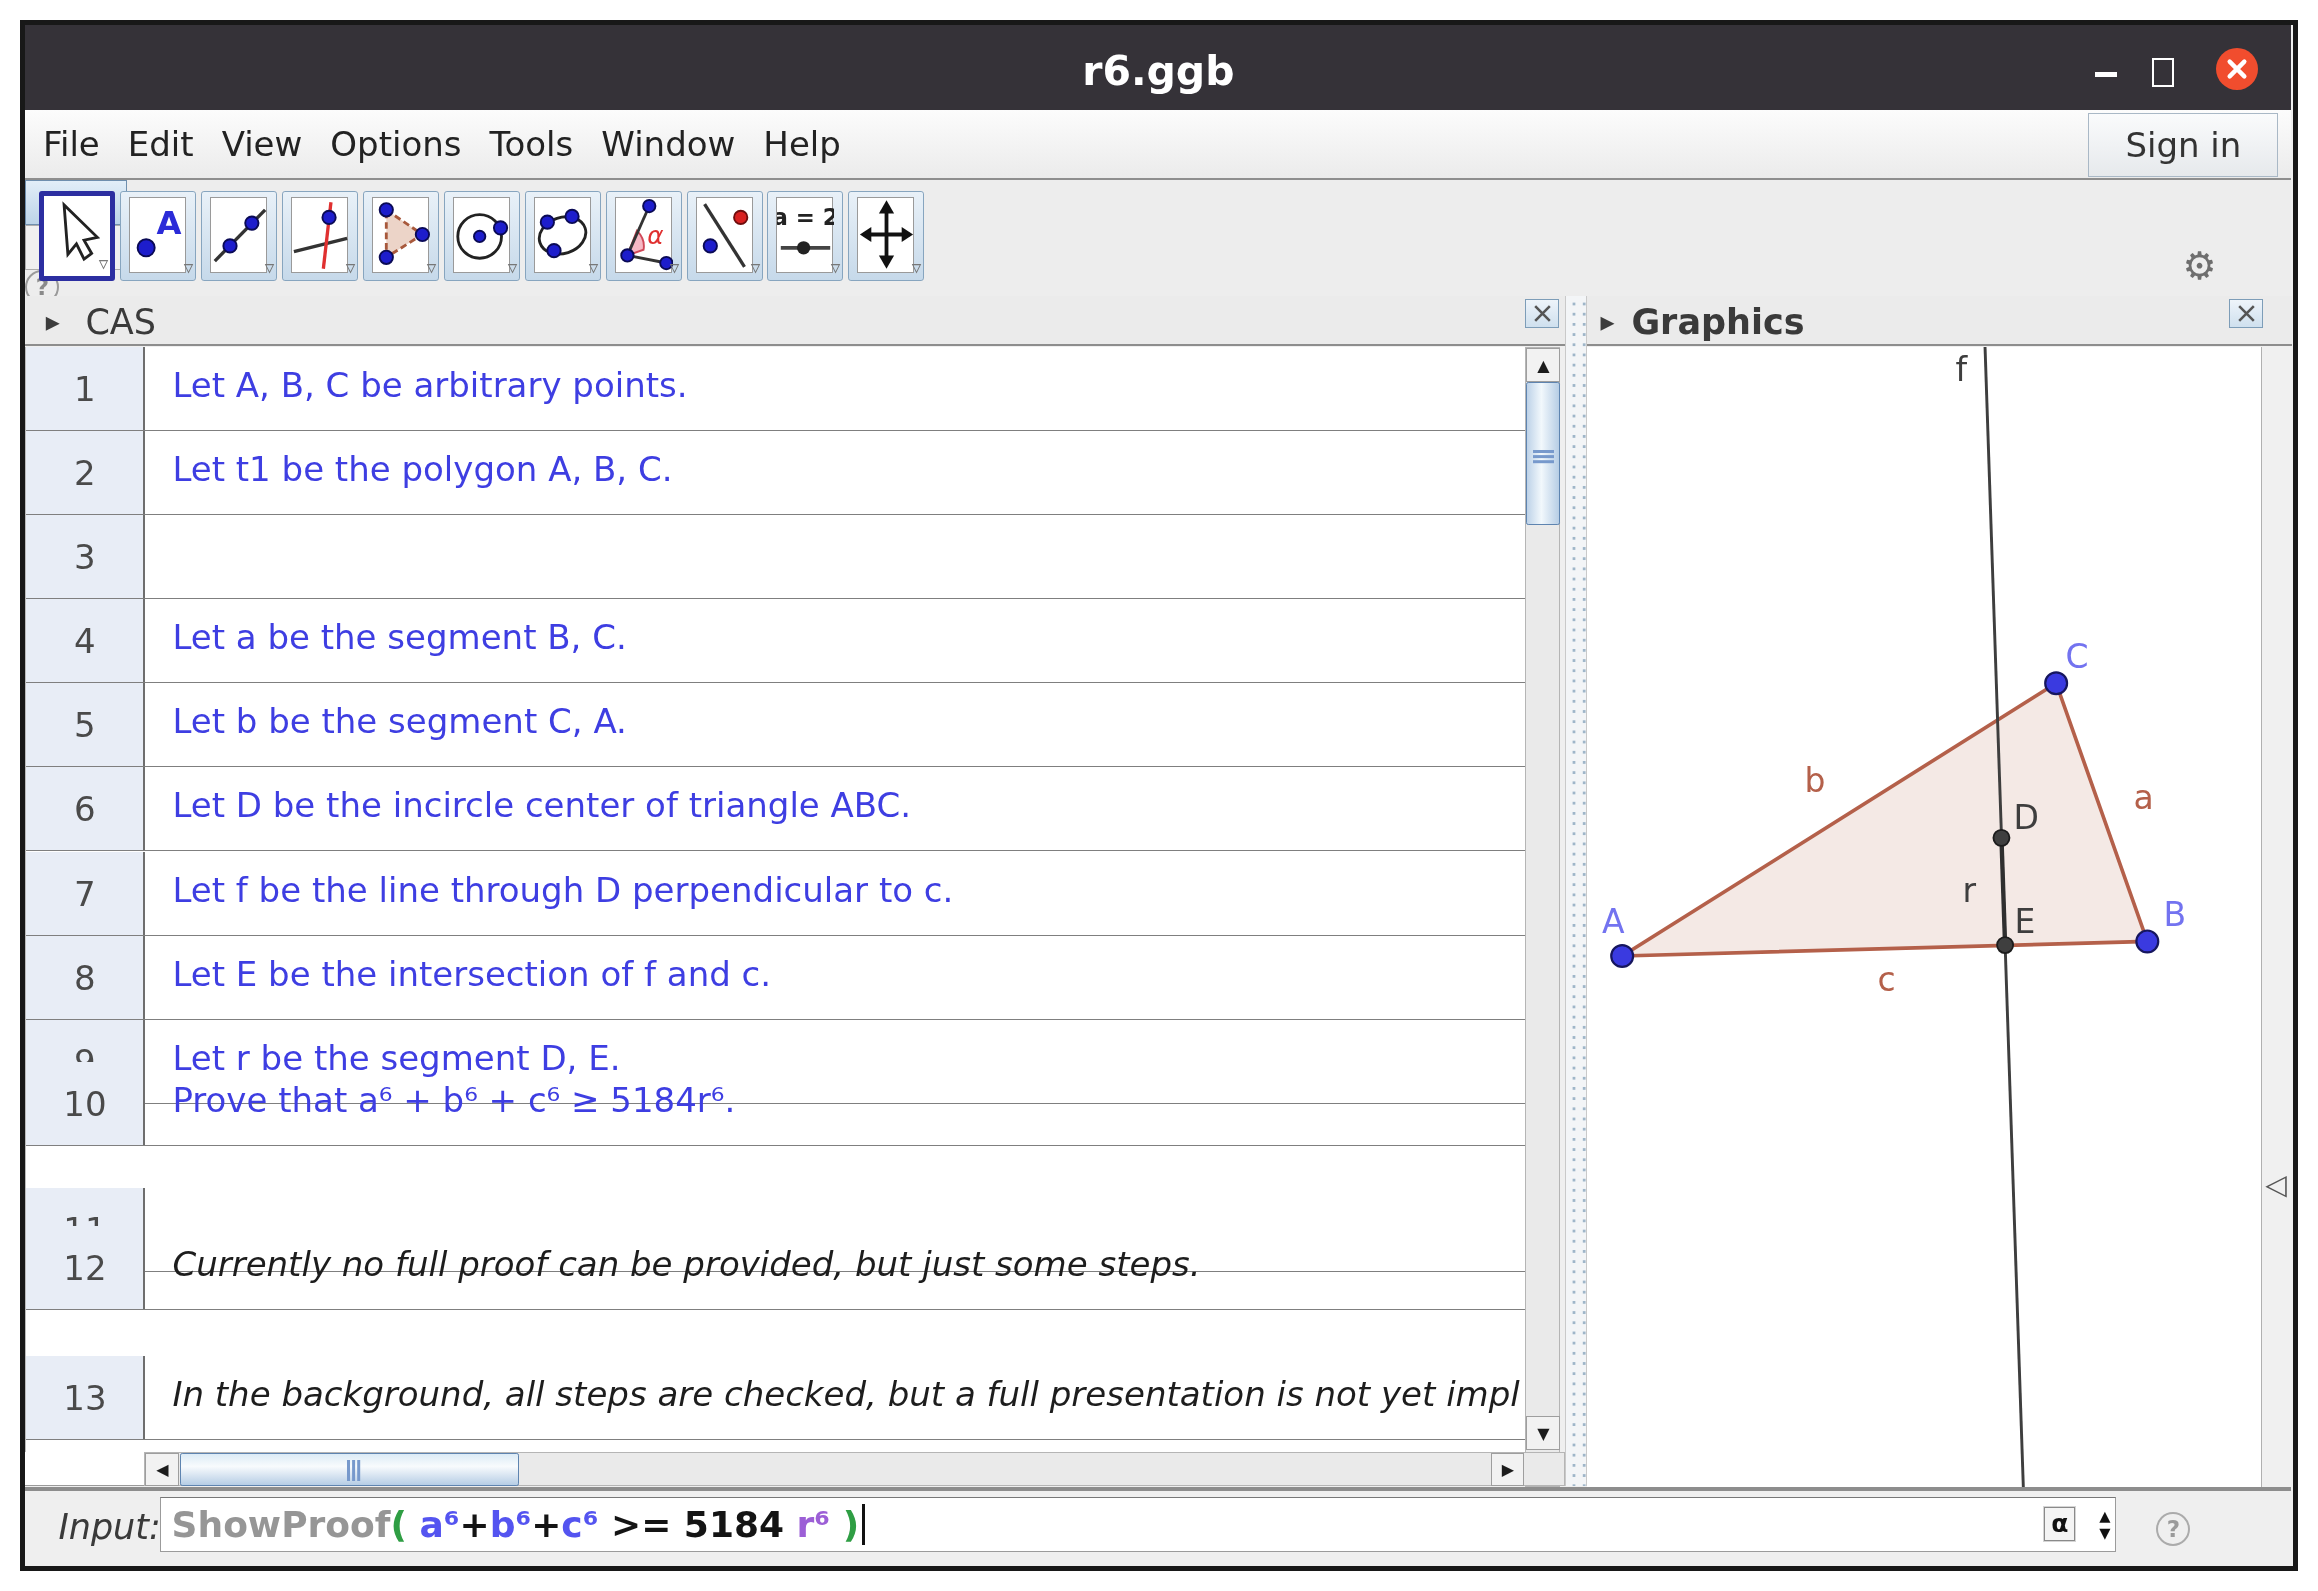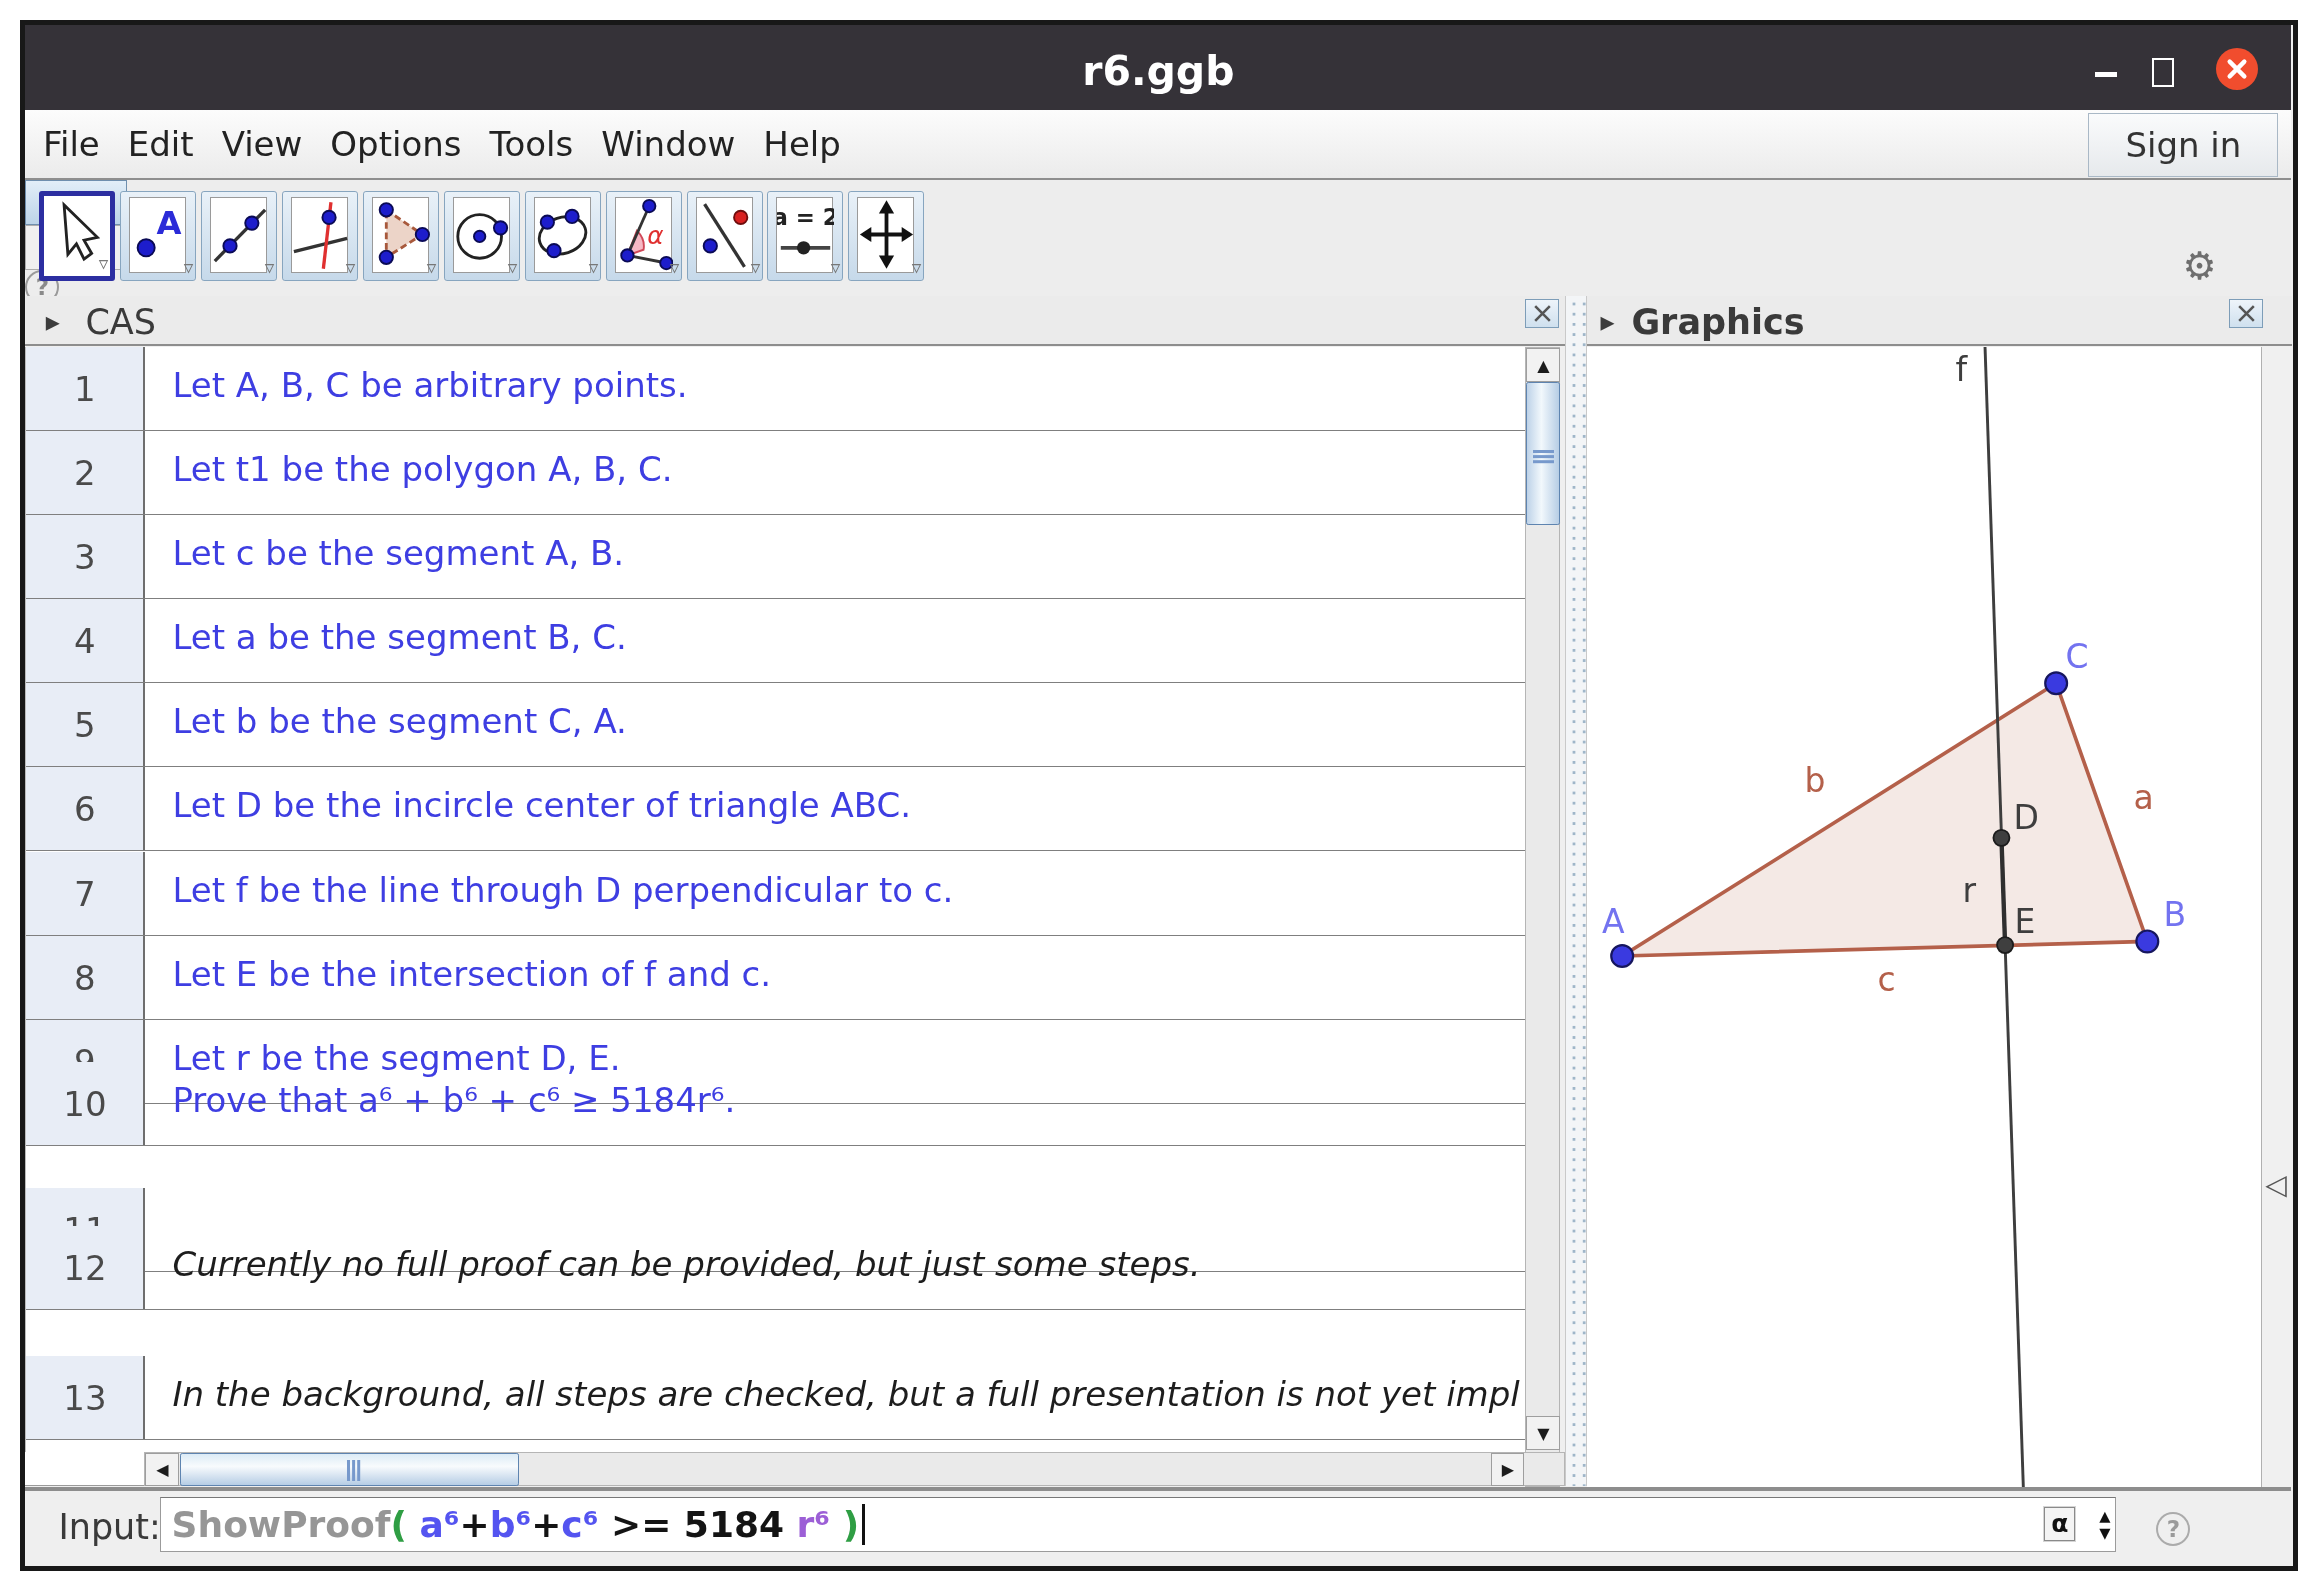--- a/index.html
+++ b/index.html
@@ -70,21 +70,21 @@
   
   .gfx-canvas { left:1562px; top:322px; width:675px; height:1140px; background:#fff; overflow:hidden; }
   .gfx-strip { left:2236px; top:322px; width:30px; height:1140px; background:#f0f0f0; border-left:1.5px solid #b0b0b0; }
   .collapse { position:absolute; left:2.9px; top:821px; font-size:28px; color:#555; }
   .glabel { position:absolute; font-size:33px; }
   .glabel.blue { color:#7373f0; } .glabel.brown { color:#b4604a; } .glabel.dark { color:#3e3e3e; }
   .panels-bottom { left:0; top:1462px; width:2266px; height:4.4px; background:#8d8d8d; }
 
   
   .inputbar { left:0; top:1466px; width:2266px; height:73px; background:#efefef; }
-  .input-label { position:absolute; left:33px; top:16px; font-size:35px; color:#3a3a3a; }
+  .input-label { position:absolute; left:33px; top:16px; font-size:35px; color:#3a3a3a;font-style:italic; }
   .input-field { position:absolute; left:135px; top:5.8px; width:1956px; height:55px; background:#fff; border:1.5px solid #9b9b9b; border-top-color:#777; display:flex; align-items:center; padding-left:10.2px; }
   .itok { font-size:36px; font-weight:600; white-space:pre; }
   .itok.cmd { color:#969696; } .itok.paren { color:#2f9e44; } .itok.var { color:#5454f0; }
   .itok.op { color:#141414; font-weight:700; } .itok.var2 { color:#9c5fd6; }
   .caret { display:inline-block; width:2.9px; height:41px; background:#111; margin-left:2.9px; }
   .alpha-box { position:absolute; left:1883px; top:8.8px; width:31px; height:34px; border:1.5px solid #8a8a8a; outline:1.5px solid #d5d5d5; background:#f4f4f4; font-size:25px; font-weight:bold; color:#111; display:flex; align-items:center; justify-content:center; }
   .stepper { position:absolute; left:1934px; top:7.3px; width:19px; height:38px; display:flex; flex-direction:column; align-items:center; justify-content:center; font-size:14.6px; color:#111; line-height:17.5px; }
   .in-help { position:absolute; left:2131px; top:20.4px; width:34px; height:34px; border:2.2px solid #ababab; border-radius:50%; color:#9a9a9a; font-size:23px; font-weight:bold; display:flex; align-items:center; justify-content:center; }
 </style>
 </head>
@@ -271,21 +271,20 @@
       <div class="cas-row" style="top: 0px;">
         <div class="row-num">1</div>
         <div class="row-text blue">Let A, B, C be arbitrary points.</div>
       </div>
       <div class="cas-row" style="top: 84px;">
         <div class="row-num">2</div>
         <div class="row-text blue">Let t1 be the polygon A, B, C.</div>
       </div>
       <div class="cas-row" style="top: 168px;">
         <div class="row-num">3</div>
-        <div class="row-text blue">Let c be the segment A, B.</div>
       </div>
       <div class="cas-row" style="top: 252px;">
         <div class="row-num">4</div>
         <div class="row-text blue">Let a be the segment B, C.</div>
       </div>
       <div class="cas-row" style="top: 336px;">
         <div class="row-num">5</div>
         <div class="row-text blue">Let b be the segment C, A.</div>
       </div>
       <div class="cas-row" style="top: 420px;">

